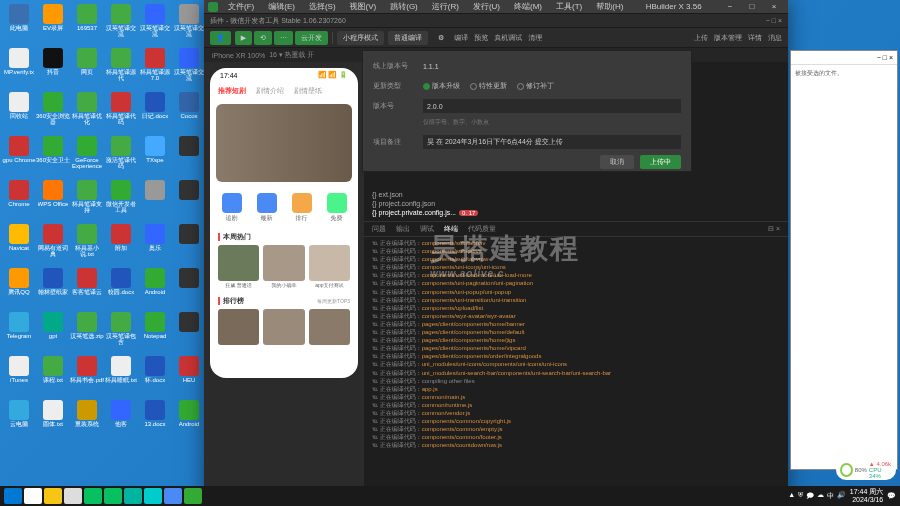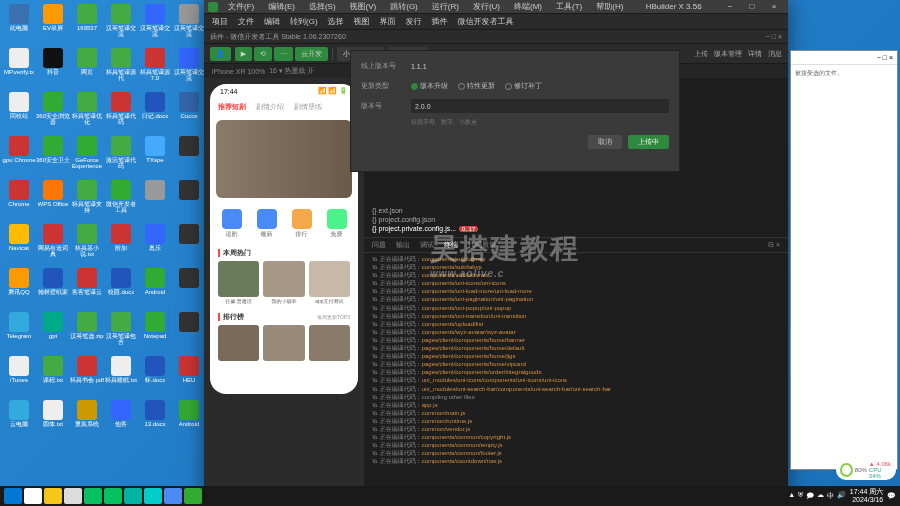--- a/index.html
+++ b/index.html
@@ -49,21 +49,21 @@
 .ps-title { font-size: 7px; font-weight: bold; color: #333; display: flex; align-items: center; }
 .ps-title::before { content: ''; width: 2px; height: 8px; background: #f44; margin-right: 3px; }
 .ps-row { display: flex; gap: 4px; margin-top: 3px; }
 .ps-card { flex: 1; }
 .ps-img { width: 100%; height: 36px; border-radius: 3px; background: #888; }
 .ps-lbl { font-size: 5px; color: #666; margin-top: 1px; text-align: center; }
 
 .right-col { flex: 1; display: flex; flex-direction: column; background: #1e1e1e; overflow: hidden; }
 
 
-.modal { position: absolute; left: 350px; top: 50px; width: 330px; height: 122px; background: #3a3a3a; border: 1px solid #222; z-index: 10; padding: 8px 10px; font-size: 7px; color: #bbb; }
+.modal { position: absolute; left: 362px; top: 50px; width: 330px; height: 122px; background: #3a3a3a; border: 1px solid #222; z-index: 10; padding: 8px 10px; font-size: 7px; color: #bbb; }
 .modal-row { display: flex; align-items: center; margin-bottom: 6px; min-height: 14px; }
 .modal-label { width: 50px; color: #999; }
 .modal-val { color: #ccc; }
 .modal-input { flex: 1; height: 14px; background: #2a2a2a; border: none; color: #ccc; padding: 0 4px; font-size: 7px; }
 .modal-radio { display: flex; align-items: center; gap: 2px; margin-right: 10px; }
 .mr-dot { width: 7px; height: 7px; border-radius: 50%; border: 1px solid #888; display: inline-block; }
 .mr-active .mr-dot { background: #2d8a3e; border-color: #2d8a3e; }
 .modal-hint { font-size: 6px; color: #777; }
 .modal-btns { display: flex; justify-content: flex-end; gap: 6px; margin-top: 4px; }
 .modal-btn { padding: 2px 10px; font-size: 7px; border-radius: 2px; cursor: pointer; }
@@ -361,32 +361,20 @@
         <span class="ide-menu">发行(U)</span>
         <span class="ide-menu">终端(M)</span>
         <span class="ide-menu">工具(T)</span>
         <span class="ide-menu">帮助(H)</span>
       </span>
     <span class="ide-title">HBuilder X 3.56</span>
     <span class="ide-winbtn">−</span>
     <span class="ide-winbtn">□</span>
     <span class="ide-winbtn">×</span>
   </div>
-  <div class="ide-menubar" id="menubar">
-      <span class="ide-menu">项目</span>
-      <span class="ide-menu">文件</span>
-      <span class="ide-menu">编辑</span>
-      <span class="ide-menu">转到(G)</span>
-      <span class="ide-menu">选择</span>
-      <span class="ide-menu">视图</span>
-      <span class="ide-menu">界面</span>
-      <span class="ide-menu">发行</span>
-      <span class="ide-menu">插件</span>
-      <span class="ide-menu">微信开发者工具</span>
-    </div>
   <div class="ide-ctx">
     <span>插件 - 微信开发者工具 Stable 1.06.2307260</span>
     <span style="margin-left:auto;">− □ ×</span>
   </div>
   <div class="ide-toolbar">
     <span class="tb-btn tb-green">👤</span>
     <span id="tleft" style="display:flex;gap:2px;">
         <span class="tb-btn tb-green">▶</span>
         <span class="tb-btn tb-green">⟲</span>
         <span class="tb-btn tb-green">···</span>
@@ -560,20 +548,24 @@
       </span>
   </div>
   <div class="modal-row">
     <span class="modal-label">版本号</span>
     <input class="modal-input" value="2.0.0" style="">
   </div>
   <div class="modal-row" style="margin-top:-4px;">
       <span class="modal-label"></span>
       <span class="modal-hint">仅限字母、数字、小数点</span>
     </div>
+  <div class="modal-row">
+    <span class="modal-label">项目备注</span>
+    <input class="modal-input" value="昊 在 2024年3月16日下午6点44分 提交上传" style="">
+  </div>
   <div class="modal-btns">
     <span class="modal-btn mb-cancel">取消</span>
     <span class="modal-btn mb-ok">上传中</span>
   </div>
 </div>
 
 <div class="notepad">
   <div class="np-top">
       <span>− □ ×</span>
     </div>

